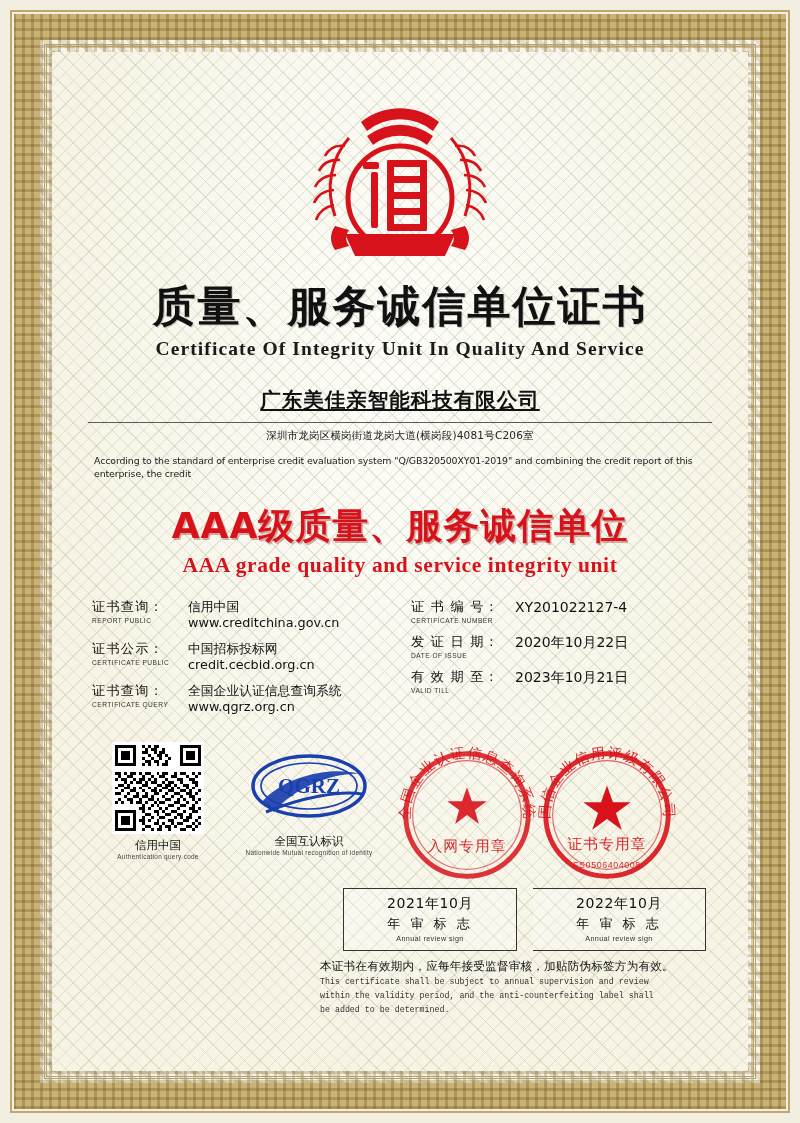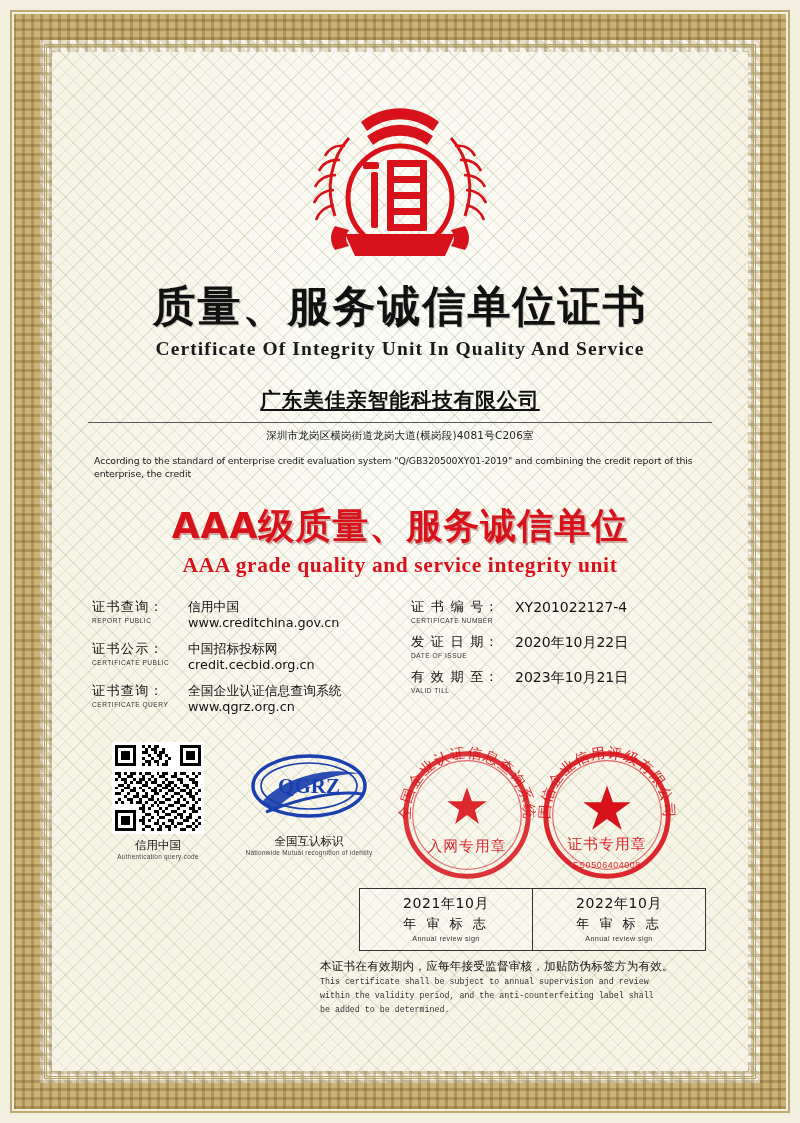--- a/index.html
+++ b/index.html
@@ -286,21 +286,21 @@
     height: 158px;
   }
   .seal svg { width: 100%; height: 100%; display: block; }
   .seal.s1 { left: 300px; top: 0px; }
   .seal.s2 { left: 440px; top: 0px; }
 
   
   .annual {
     display: flex;
     justify-content: flex-end;
-    gap: 0;
+    gap: 16px;
     margin-top: -8px;
     padding-right: 6px;
   }
   .annual-box {
     width: 172px;
     border: 1.5px solid #333;
     padding: 6px 0 7px;
     text-align: center;
     background: rgba(255,255,255,0.25);
   }

